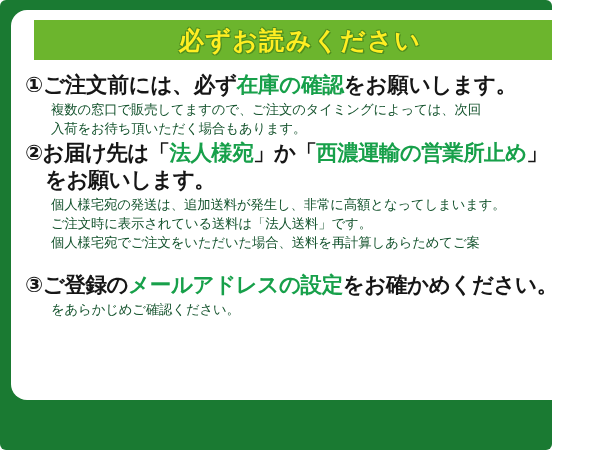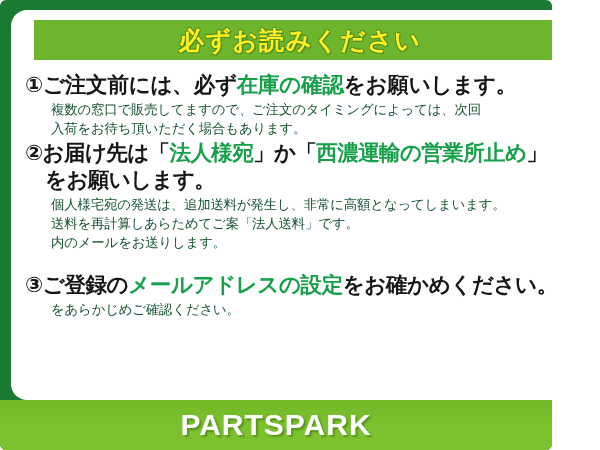--- a/index.html
+++ b/index.html
@@ -130,34 +130,31 @@
         </div>
       </div>
 
       <div class="item" id="item-2">
         <div class="item-head">
           <span>②</span><span>お届け先は「</span><span class="hl">法人様宛</span><span>」か「</span><span class="hl">西濃運輸の営業所止め</span><span>」</span>
         </div>
         <div class="item-head head-line2">をお願いします。</div>
         <div class="item-sub">
           <div>個人様宅宛の発送は、追加送料が発生し、非常に高額となってしまいます。</div>
-          <div>送料を再計算しあらためてご案「法人送料」です。</div>
-          <div>内のメールをお送りします。</div>
+          <div>ご注文時に表示されている送料は「法人送料」です。</div>
+          <div>個人様宅宛でご注文をいただいた場合、送料を再計算しあらためてご案</div>
         </div>
       </div>
 
       <div class="item" id="item-3">
         <div class="item-head">
           <span>③</span><span>ご登録の</span><span class="hl">メールアドレスの設定</span><span>をお確かめください。</span>
         </div>
         <div class="item-sub">
           <div>をあらかじめご確認ください。</div>
         </div>
       </div>
 
     </div>
   </div>
 
-  <div class="footer">
-    <span class="logo-text">PARTSPARK</span>
-  </div>
 
 </div>
 
 </body></html>

